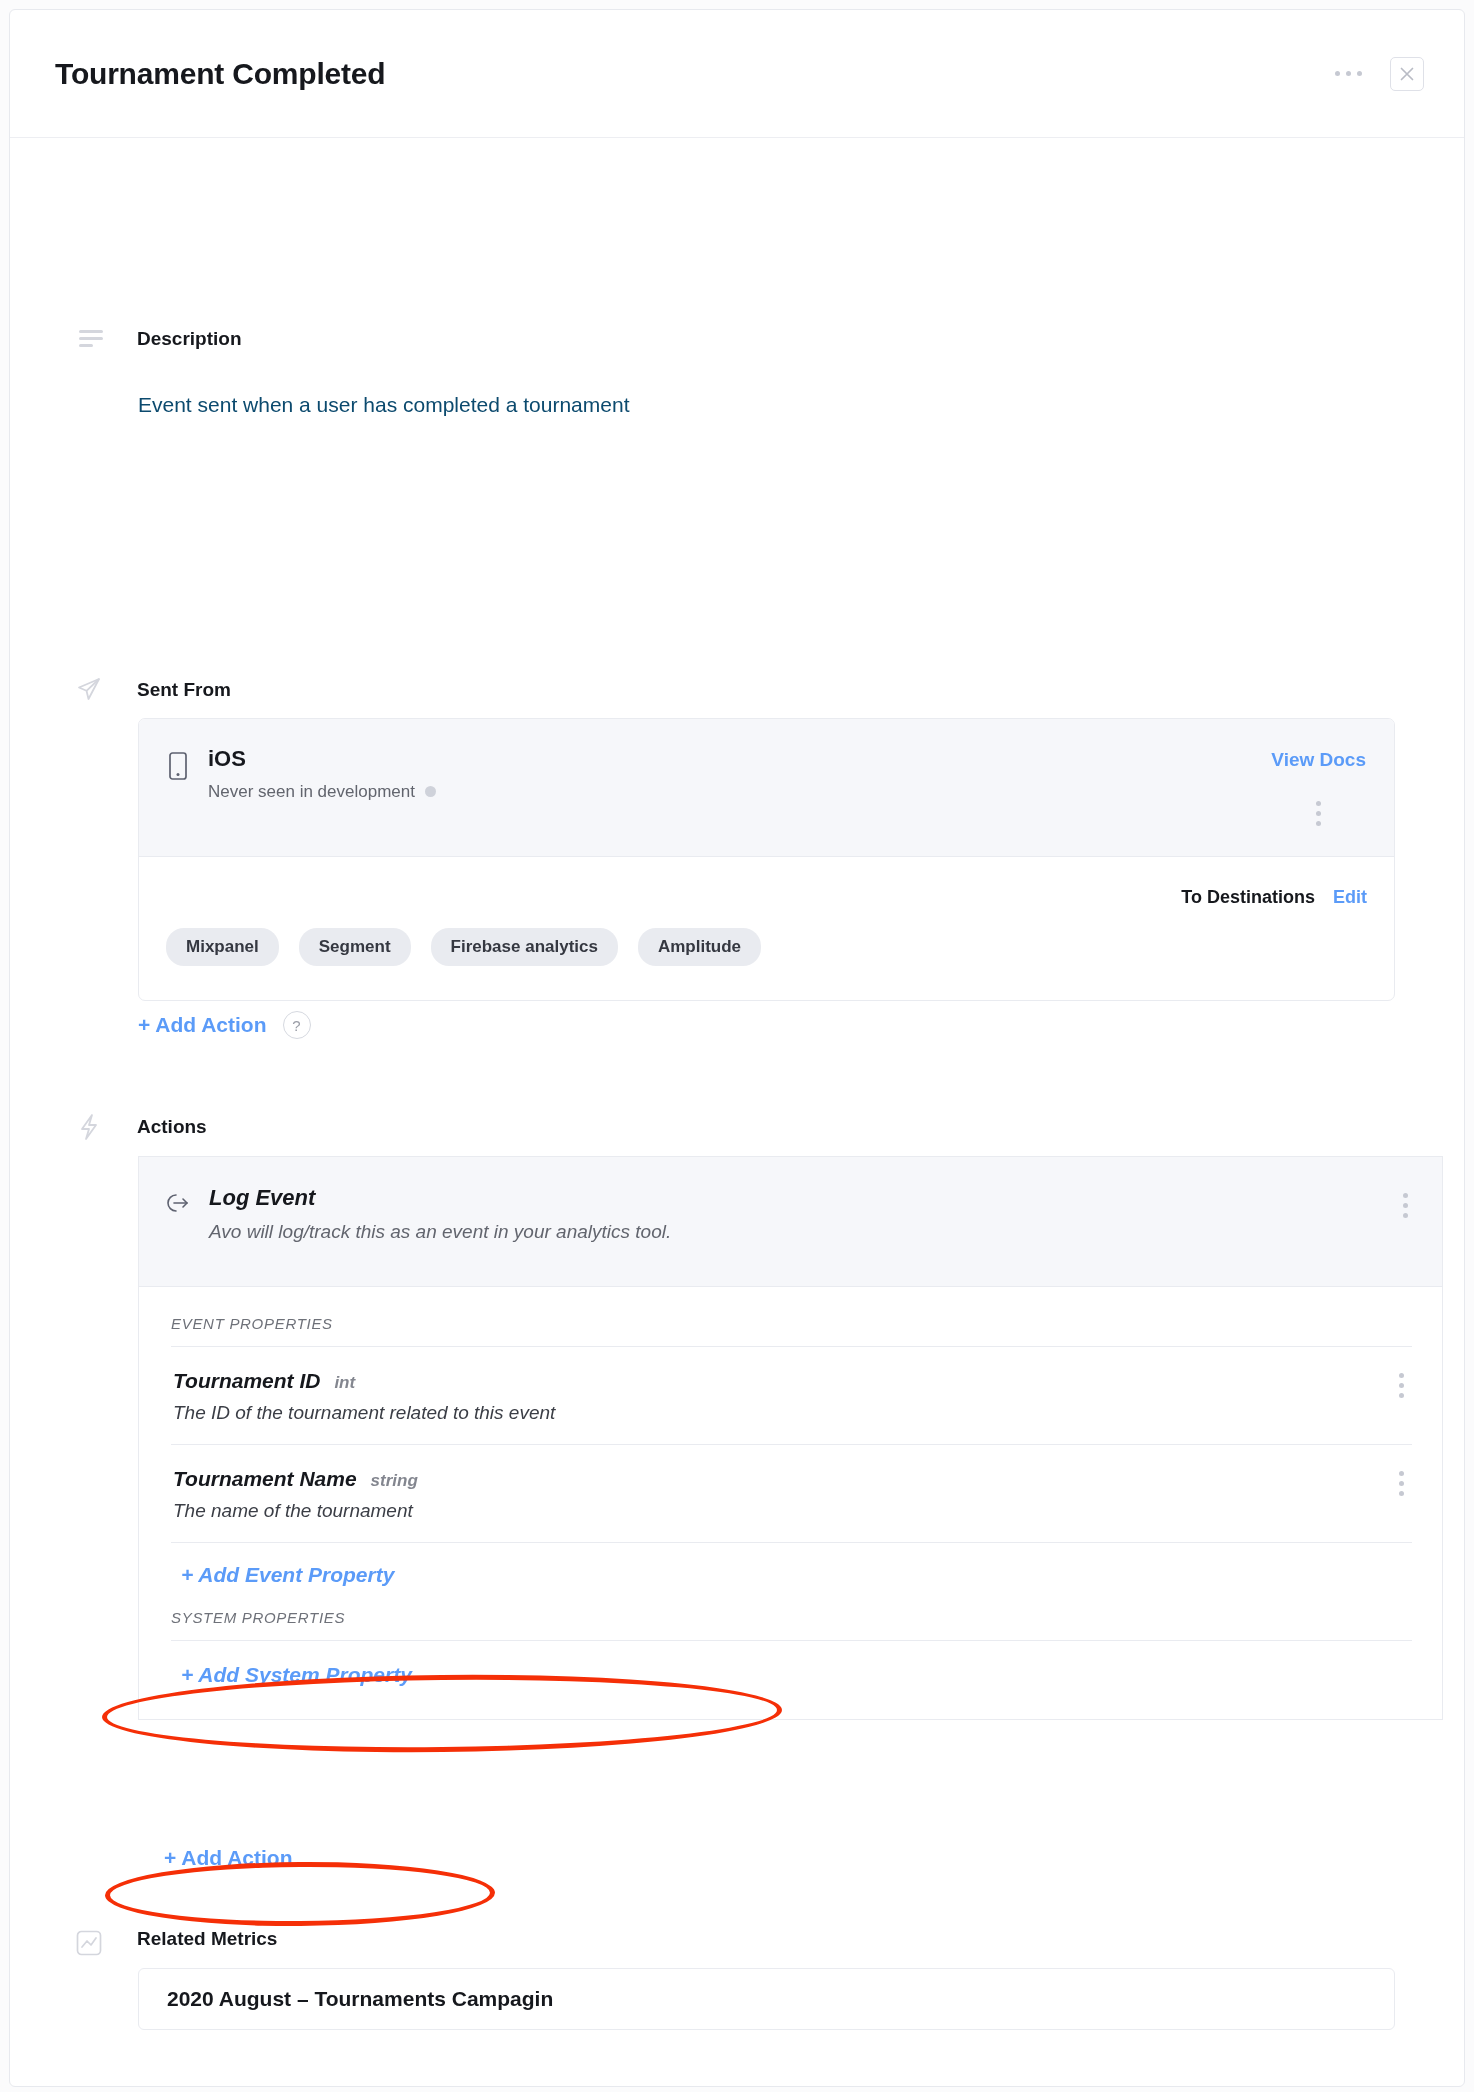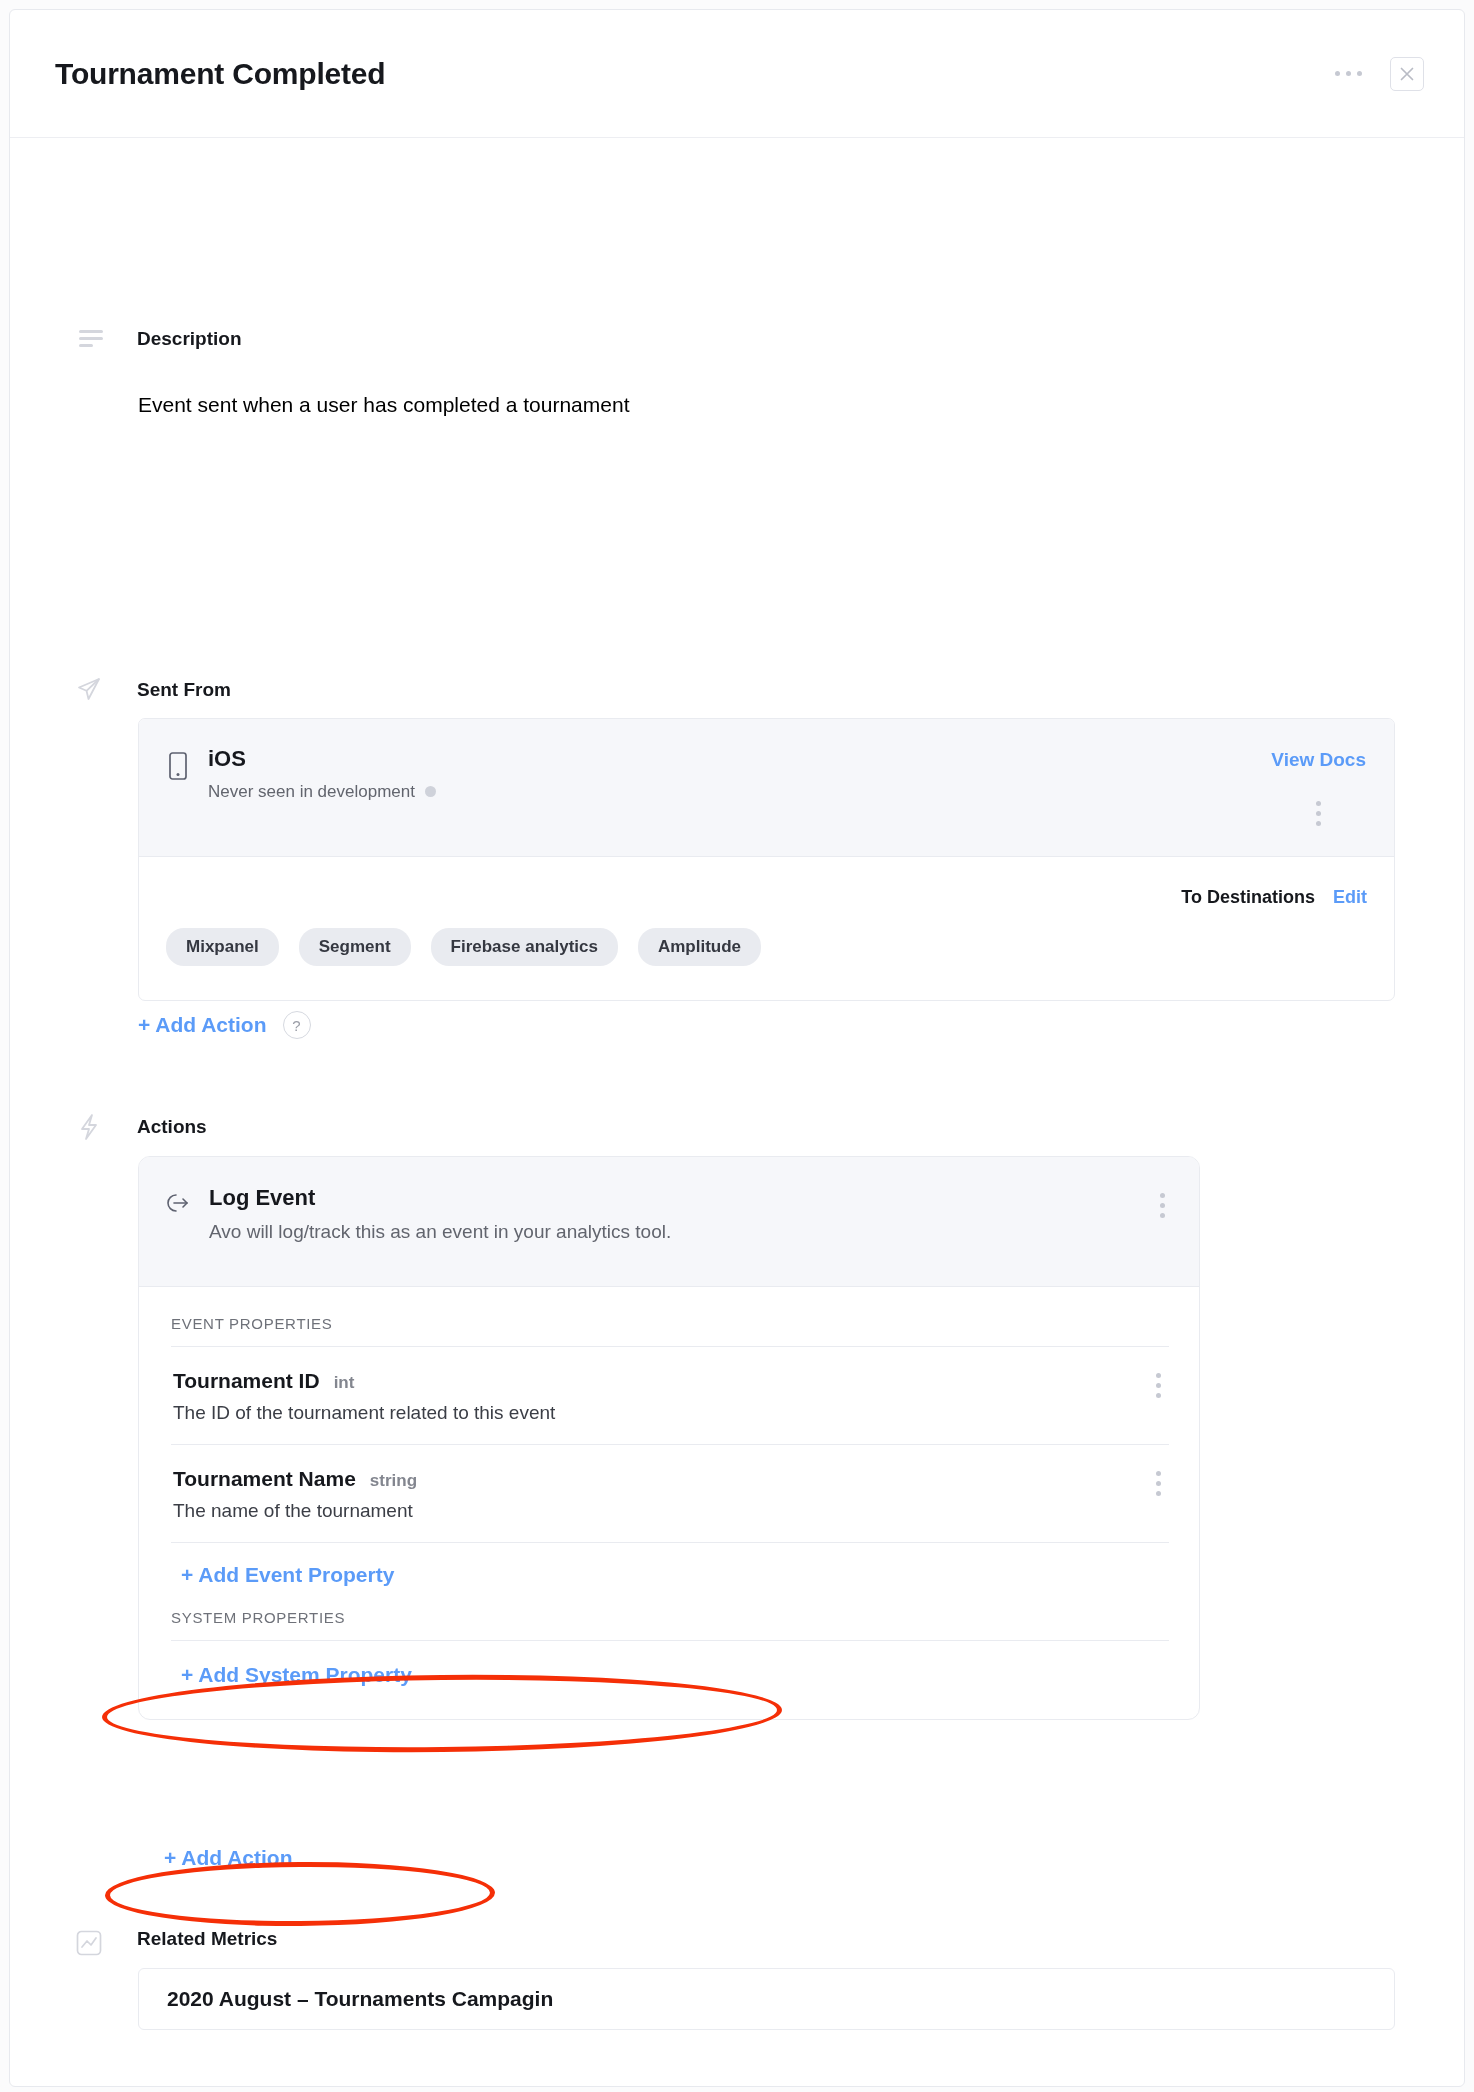--- a/index.html
+++ b/index.html
@@ -88,21 +88,21 @@
 
   
   #sec-description { height: 160px; }
   #sec-description .sec-icon { top: 183px; }
   #sec-description .sec-title { top: 190px; }
   .desc-text {
     position: absolute;
     left: 128px;
     top: 255px;
     font-size: 21px;
-    color: #000000;
+    color: #0c4a6e;
   }
 
   
   #sec-sentfrom .sec-icon { top: 374px; left: 62px; }
   #sec-sentfrom .sec-title { top: 381px; }
 
   .source-card {
     position: absolute;
     left: 128px;
     top: 420px;
@@ -162,25 +162,26 @@
   }
 
   
   #sec-actions .sec-icon { top: 812px; left: 62px; }
   #sec-actions .sec-title { top: 818px; }
 
   .action-card {
     position: absolute;
     left: 128px;
     top: 858px;
-    width: 1062px;
+    width: 1305px;
     border: 1px solid #e9ebf0;
-    border-radius: 12px;
+    border-radius: 0;
     background: #fff;
     overflow: hidden;
+    font-style: italic;
   }
   .action-head {
     background: #f6f7fa;
     border-bottom: 1px solid #e9ebf0;
     padding: 28px 28px 28px 26px;
     display: flex; align-items: flex-start;
     min-height: 130px;
   }
   .action-glyph { margin-top: 6px; margin-right: 18px; }
   .action-name { font-size: 22px; font-weight: bold; color: #16181d; }

